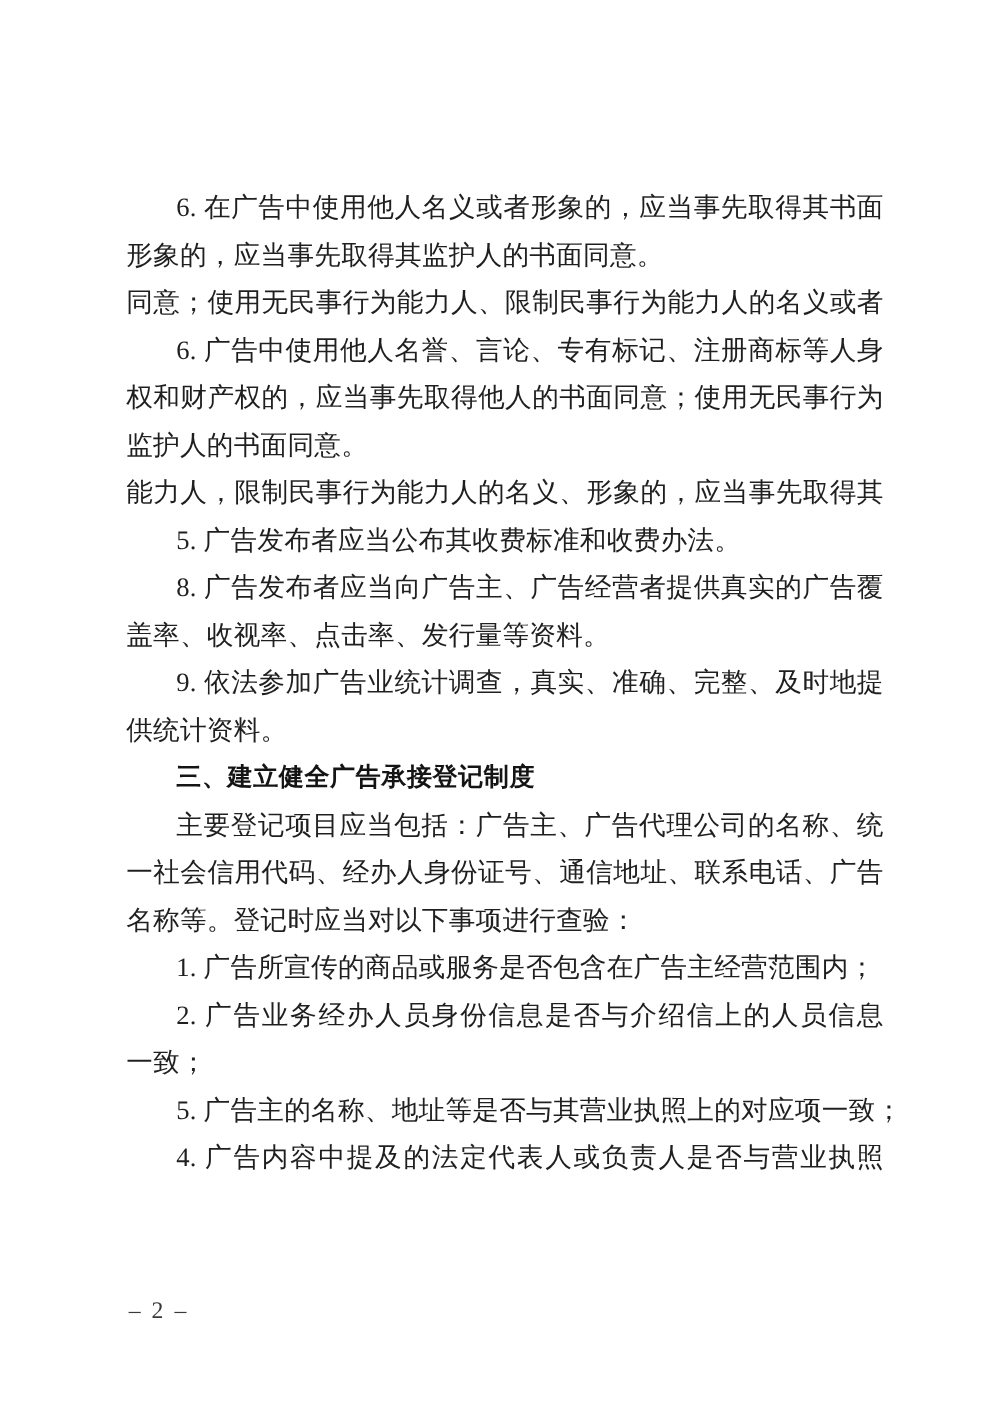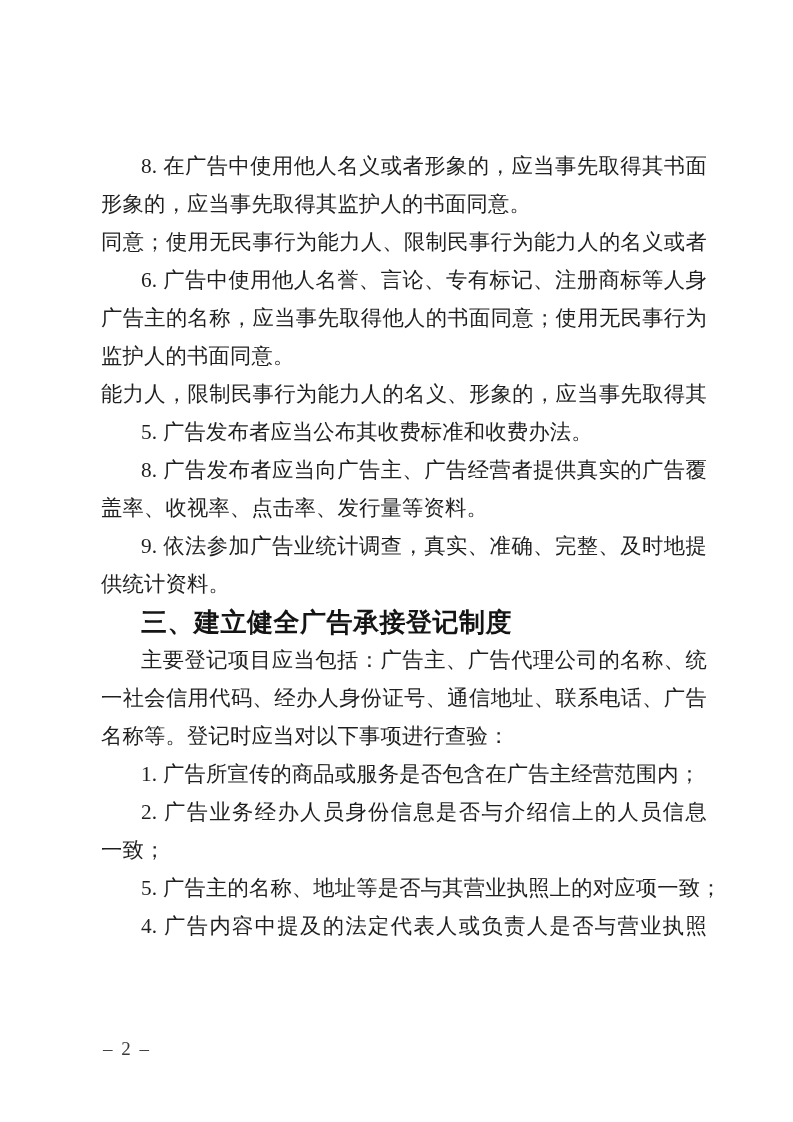--- a/index.html
+++ b/index.html
@@ -36,21 +36,21 @@
   .line.first {
     text-indent: 40px;
   }
   .line.full {
     text-align: justify;
     text-align-last: justify;
   }
   .line.heading {
     font-family: "Liberation Sans", sans-serif;
     font-weight: 700;
-    font-size: 26px;
+    font-size: 20px;
     color: #141414;
     letter-spacing: 0.5px;
   }
   .page-footer {
     position: absolute;
     left: 103px;
     top: 1036px;
     font-family: "Liberation Serif", serif;
     font-size: 19px;
     line-height: 26px;
@@ -59,28 +59,28 @@
   }
 </style>
 </head>
 <body>
 
 <div class="page">
 
   <div class="doc-body">
 
     <div class="para">
-      <div class="line first full">8. 在广告中使用他人名义或者形象的，应当事先取得其书面</div>
+      <div class="line first full">6. 在广告中使用他人名义或者形象的，应当事先取得其书面</div>
       <div class="line">形象的，应当事先取得其监护人的书面同意。</div>
       <div class="line full">同意；使用无民事行为能力人、限制民事行为能力人的名义或者</div>
     </div>
 
     <div class="para">
       <div class="line first full">6. 广告中使用他人名誉、言论、专有标记、注册商标等人身</div>
-      <div class="line full">广告主的名称，应当事先取得他人的书面同意；使用无民事行为</div>
+      <div class="line full">权和财产权的，应当事先取得他人的书面同意；使用无民事行为</div>
       <div class="line">监护人的书面同意。</div>
       <div class="line full">能力人，限制民事行为能力人的名义、形象的，应当事先取得其</div>
     </div>
 
     <div class="para">
       <div class="line first">5. 广告发布者应当公布其收费标准和收费办法。</div>
     </div>
 
     <div class="para">
       <div class="line first full">8. 广告发布者应当向广告主、广告经营者提供真实的广告覆</div>

